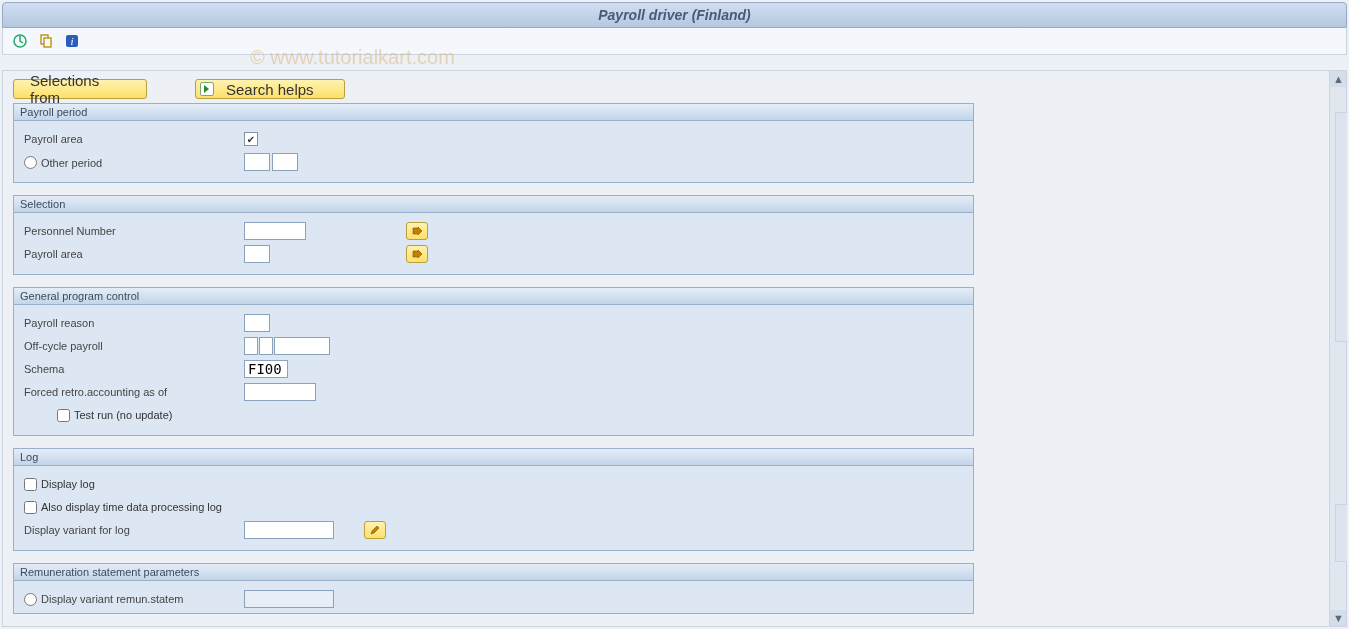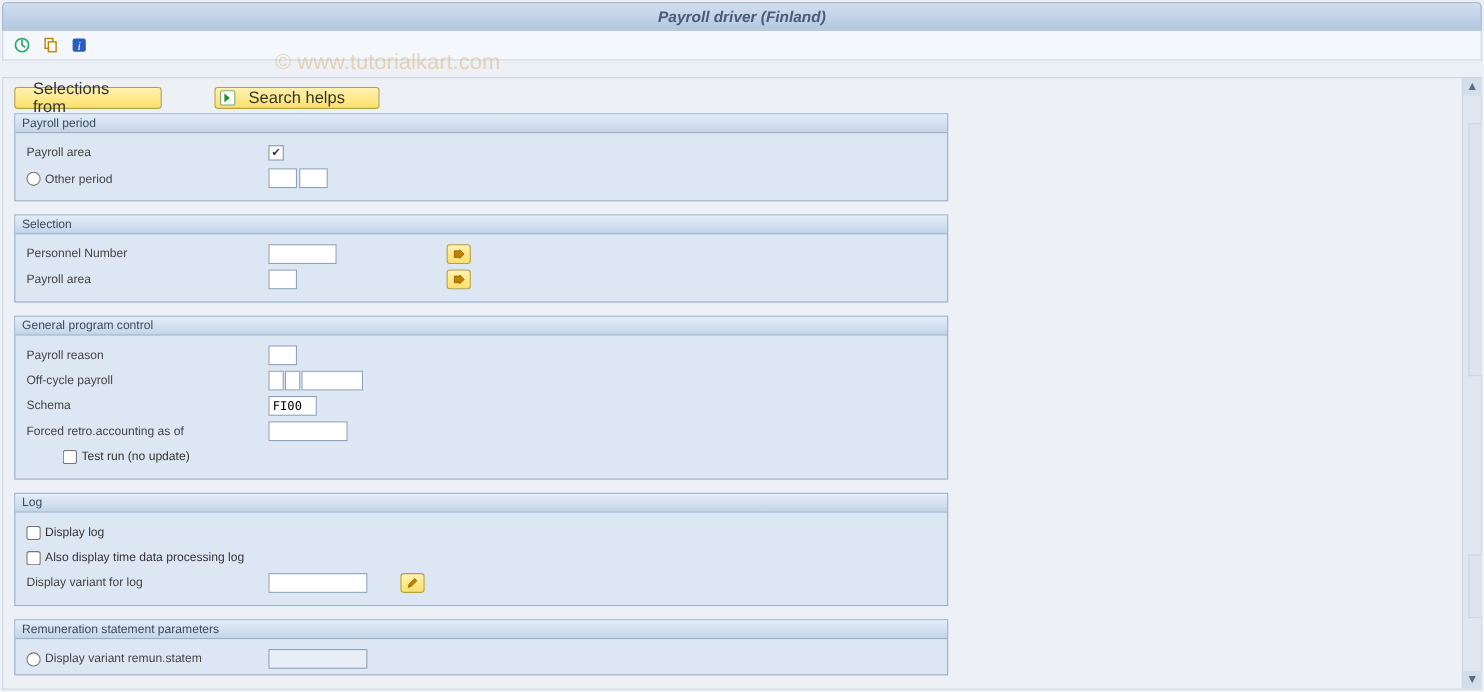--- a/index.html
+++ b/index.html
@@ -85,21 +85,21 @@
   }
   .btn-row { display: flex; gap: 4px; margin-bottom: 4px; }
   .btn-row .lbl { padding: 0 12px; }
   .btn-row .arrow-right {
     width: 14px; height:14px; background:#fff;border:1px solid #7a7; border-radius:2px;
     display:inline-flex;align-items:center;justify-content:center;margin-right:6px;
   }
 
   
   .group {
-    width: 849px;
+    width: 961px;
     border: 1px solid #9ab0c8;
     margin-bottom: 12px;
     background: #dce7f3;
   }
   .group-title {
     background: linear-gradient(#e4edf8,#c3d5e8);
     border-bottom: 1px solid #9ab0c8;
     padding: 2px 6px;
     font-size: 11px;
     color: #3c4a60;
@@ -114,21 +114,21 @@
   }
   .label {
     width: 220px;
     font-size: 11px;
     color: #444;
   }
   .input {
     height: 18px;
     border: 1px solid #8ba2bc;
     background: #fff;
-    font-size: 11px;
+    font-size: 14px;
     padding: 0 3px;
     font-family: inherit;
   }
   .input.small { width: 26px; }
   .input.med   { width: 62px; }
   .input.wide  { width: 90px; }
   .input.w2    { width: 44px; }
   .chk-img {
     width: 14px; height: 14px;
     border: 1px solid #7f93ab;

